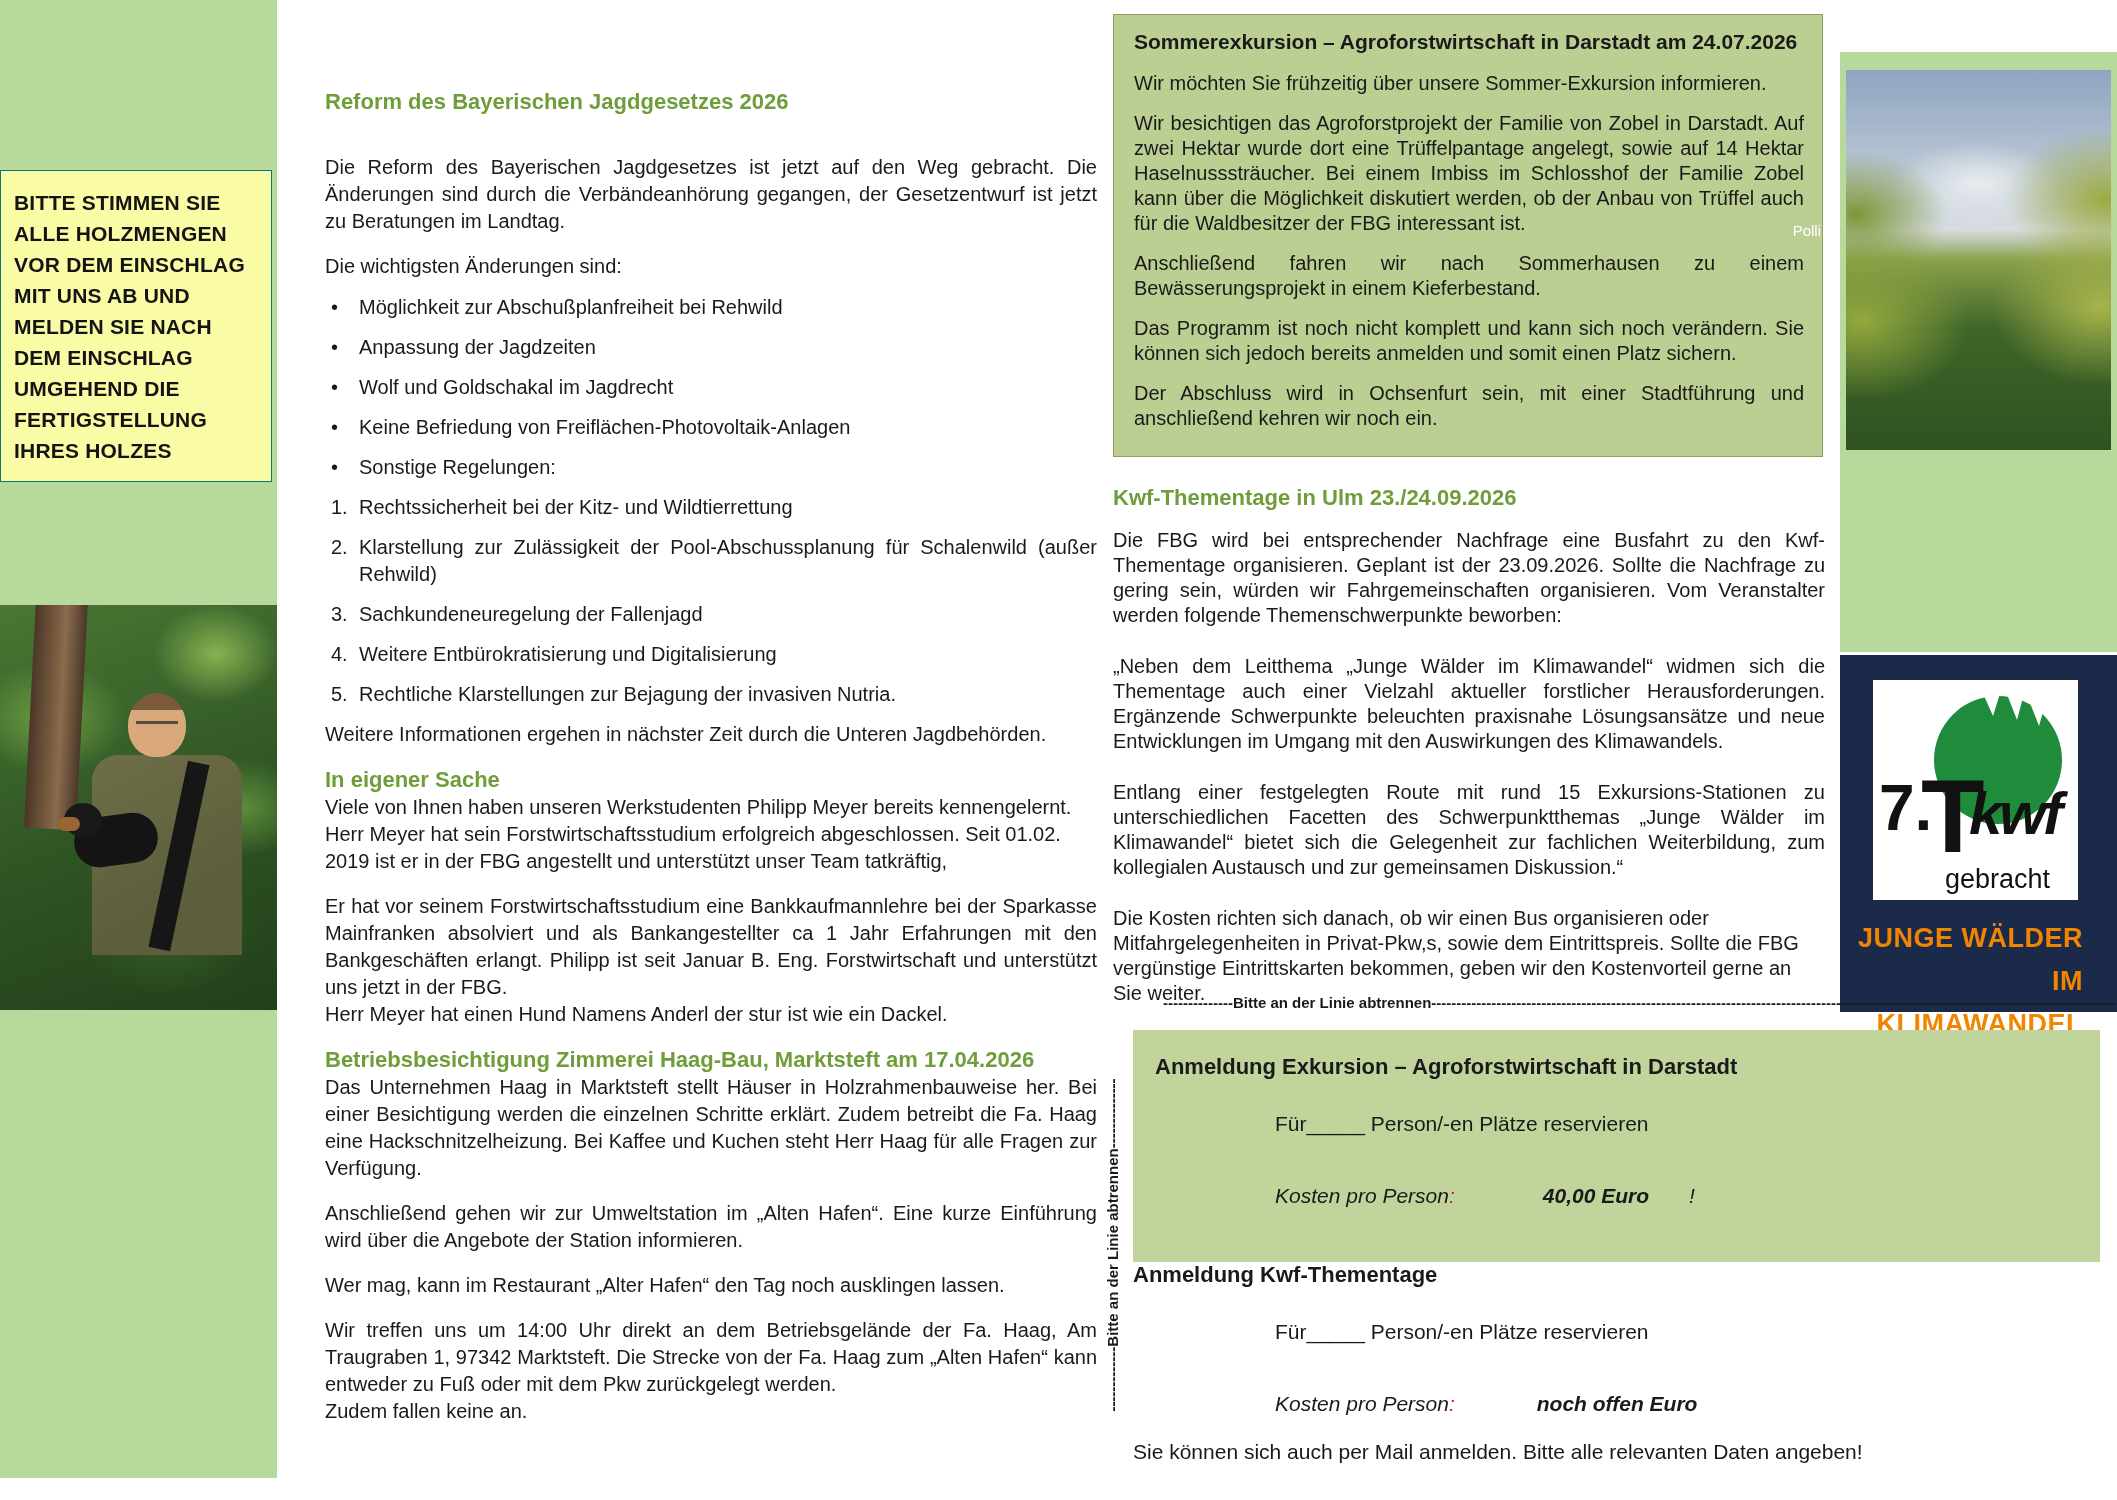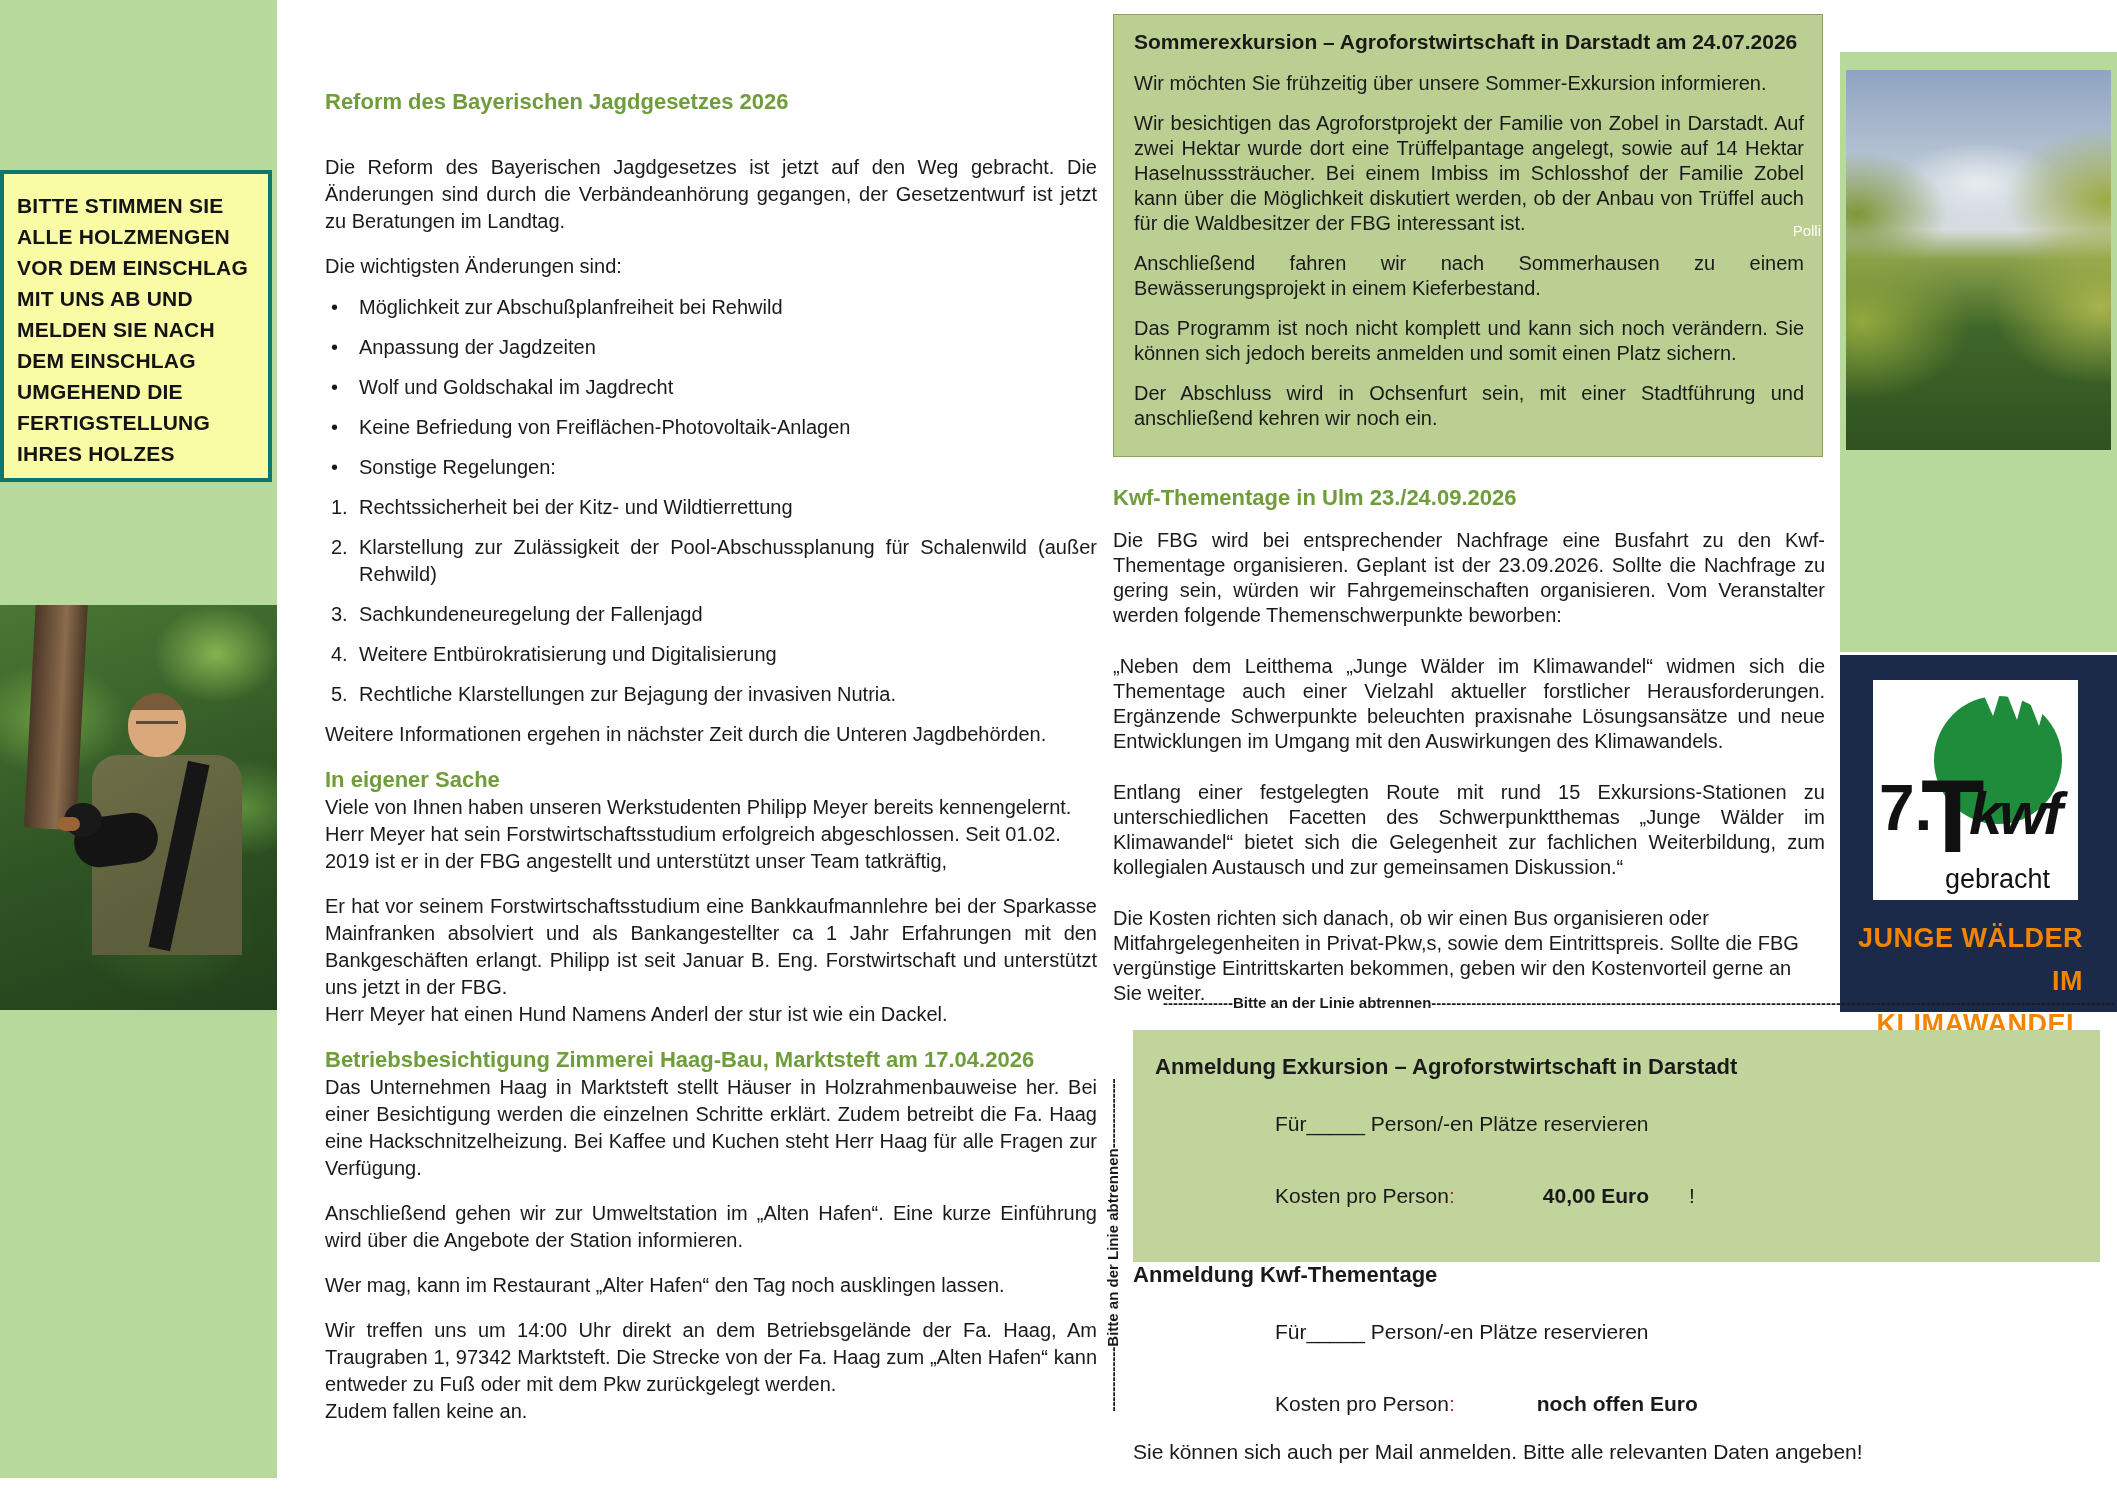--- a/index.html
+++ b/index.html
@@ -2,21 +2,21 @@
 <html><head>
 <meta charset="utf-8">
 <style>
   html,body{margin:0;padding:0;background:#ffffff;}
   .page{position:relative;width:2117px;height:1500px;background:#ffffff;overflow:hidden;
         font-family:"Liberation Sans", sans-serif;color:#1a1a1a;}
 
   
   .left-band{position:absolute;left:0;top:0;width:277px;height:1478px;background:#b7d99b;}
   .notice{position:absolute;left:0;top:170px;width:272px;height:312px;box-sizing:border-box;
-          background:#f9fba5;border:4px solid #0f766e;padding:16px 8px 8px 13px;}
+          background:#f9fba5;border:1px solid #0f766e;padding:16px 8px 8px 13px;}
   .notice-line{font-size:21px;font-weight:bold;line-height:31px;color:#141414;letter-spacing:.2px;}
 
   .photo-man{position:absolute;left:0;top:605px;width:277px;height:405px;overflow:hidden;
     background:
       radial-gradient(90px 70px at 78% 12%, #86b351 0%, rgba(134,179,81,0) 70%),
       radial-gradient(110px 80px at 18% 28%, #6d9e42 0%, rgba(109,158,66,0) 70%),
       radial-gradient(90px 70px at 88% 50%, #5c8c3a 0%, rgba(92,140,58,0) 70%),
       radial-gradient(120px 90px at 60% 80%, #365c26 0%, rgba(54,92,38,0) 75%),
       linear-gradient(160deg,#4a7733 0%,#2f5424 55%,#223f1a 100%);}
   .trunk{position:absolute;left:30px;top:-6px;width:52px;height:230px;transform:rotate(3deg);
@@ -82,21 +82,21 @@
               color:#f28500;font-weight:bold;font-size:27px;line-height:43px;letter-spacing:.5px;}
 
   
   .cut-h{position:absolute;left:1163px;top:994px;width:952px;overflow:hidden;white-space:nowrap;
          font-size:15px;font-weight:bold;color:#1a1a1a;}
   .cut-v{position:absolute;left:1112px;top:1245px;transform:translate(-50%,-50%) rotate(-90deg);
          white-space:nowrap;font-size:15px;font-weight:bold;color:#1a1a1a;}
   .form1{position:absolute;left:1133px;top:1030px;width:967px;height:260px;background:#c1d49c;box-sizing:border-box;}
   .form-title{position:absolute;left:22px;top:24px;font-size:22px;font-weight:bold;}
   .f-row1{position:absolute;left:142px;top:82px;font-size:21px;}
-  .f-row2{position:absolute;left:142px;top:154px;font-size:21px;}
+  .f-row2{position:absolute;left:142px;top:154px;font-size:21px;font-style:italic;}
   .form2{position:absolute;left:1125px;top:1262px;width:975px;height:180px;background:#ffffff;}
   .form2 .form-title{left:8px;top:0;}
   .form2 .f-row1{left:150px;top:58px;}
   .form2 .f-row2{left:150px;top:130px;}
   .colon-red{color:#cc2222;}
   .cost-val{font-weight:bold;padding-left:88px;}
   .cost-val2{padding-left:82px;}
   .euro-bold{font-weight:bold;}
   .bang{padding-left:40px;}
   .mail-note{position:absolute;left:1133px;top:1440px;font-size:21px;}

